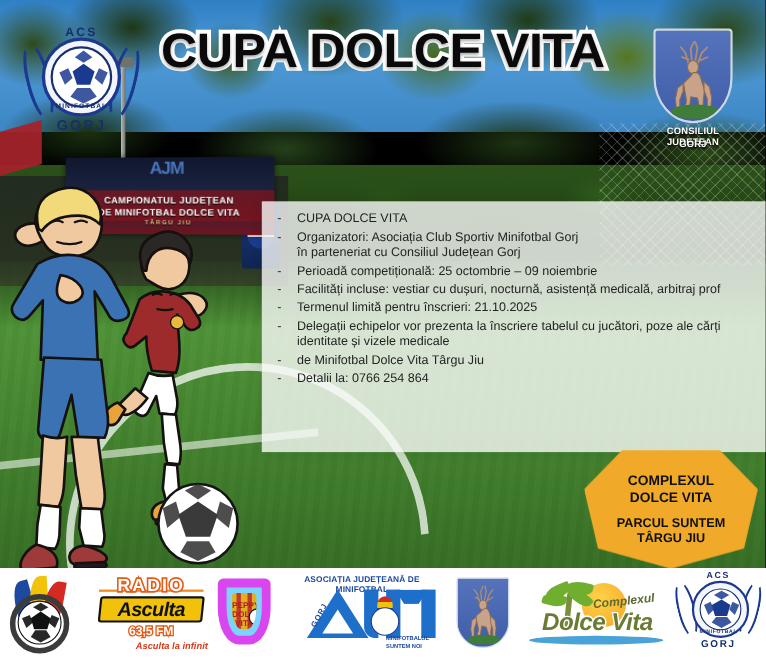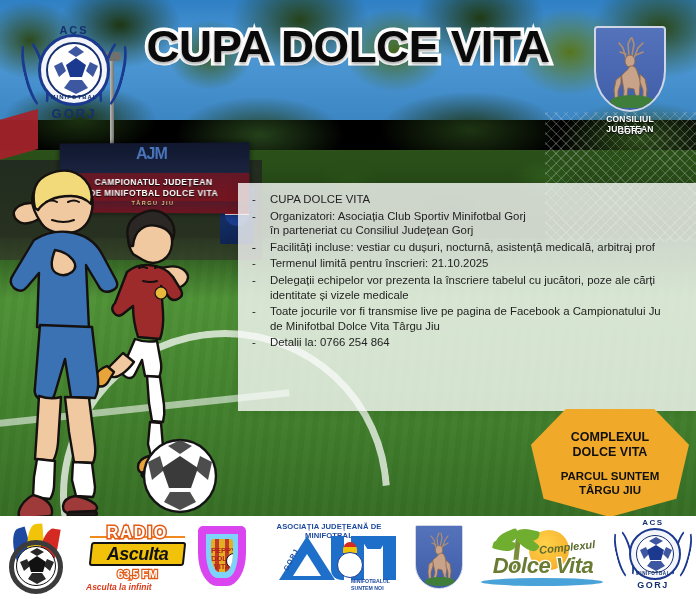--- a/index.html
+++ b/index.html
@@ -265,21 +265,21 @@
     position:absolute; left:0; right:0; top:28px; text-align:center;
     font-size:18px; font-weight:bold; font-style:italic; color:#111;
     letter-spacing:-.5px;
   }
   .ri-fm {
     position:absolute; left:0; right:0; top:52px; text-align:center;
     font-size:11px; font-weight:bold; color:#fff;
     -webkit-text-stroke:2.5px #e45b16; paint-order:stroke fill;
   }
   .ri-slog {
-    position:absolute; left:0; right:0; top:66px; text-align:left;
+    position:absolute; left:0; right:0; top:66px; text-align:right;
     font-size:8.5px; font-weight:bold; font-style:italic; color:#d63b1b;
   }
 
   
   .sp-peppy { width:66px; }
   .pp-shield {
     position:absolute; left:9px; top:10px; width:48px; height:60px;
     background:#7dd3fc;
     border-radius:5px 5px 40% 40%/5px 5px 55% 55%;
     border:8px solid #d946ef;
@@ -534,37 +534,37 @@
         <span class="dash">-</span>
         <span>CUPA DOLCE VITA</span>
       </li>
       <li class="c-red">
         <span class="dash">-</span>
         <span>Organizatori: Asociația Club Sportiv Minifotbal Gorj</span>
         <span class="l2">în parteneriat cu Consiliul Județean Gorj</span>
       </li>
       <li class="c-green">
         <span class="dash">-</span>
+        <span>Perioadă competițională: 25 octombrie – 09 noiembrie</span>
       </li>
       <li class="c-dark">
         <span class="dash">-</span>
         <span>Facilități incluse: vestiar cu dușuri, nocturnă, asistență medicală, arbitraj prof</span>
       </li>
       <li class="c-red">
         <span class="dash">-</span>
         <span>Termenul limită pentru înscrieri: 21.10.2025</span>
       </li>
       <li class="c-dark">
         <span class="dash">-</span>
         <span>Delegații echipelor vor prezenta la înscriere tabelul cu jucători, poze ale cărți</span>
         <span class="l2">identitate și vizele medicale</span>
       </li>
       <li class="c-green">
         <span class="dash">-</span>
-        <span>Toate jocurile vor fi transmise live pe pagina de Facebook a Campionatului Ju</span>
         <span class="l2">de Minifotbal Dolce Vita Târgu Jiu</span>
       </li>
       <li class="c-dark">
         <span class="dash">-</span>
         <span>Detalii la: 0766 254 864</span>
       </li>
     </ul>
   </div>
 
   <div class="hept">

